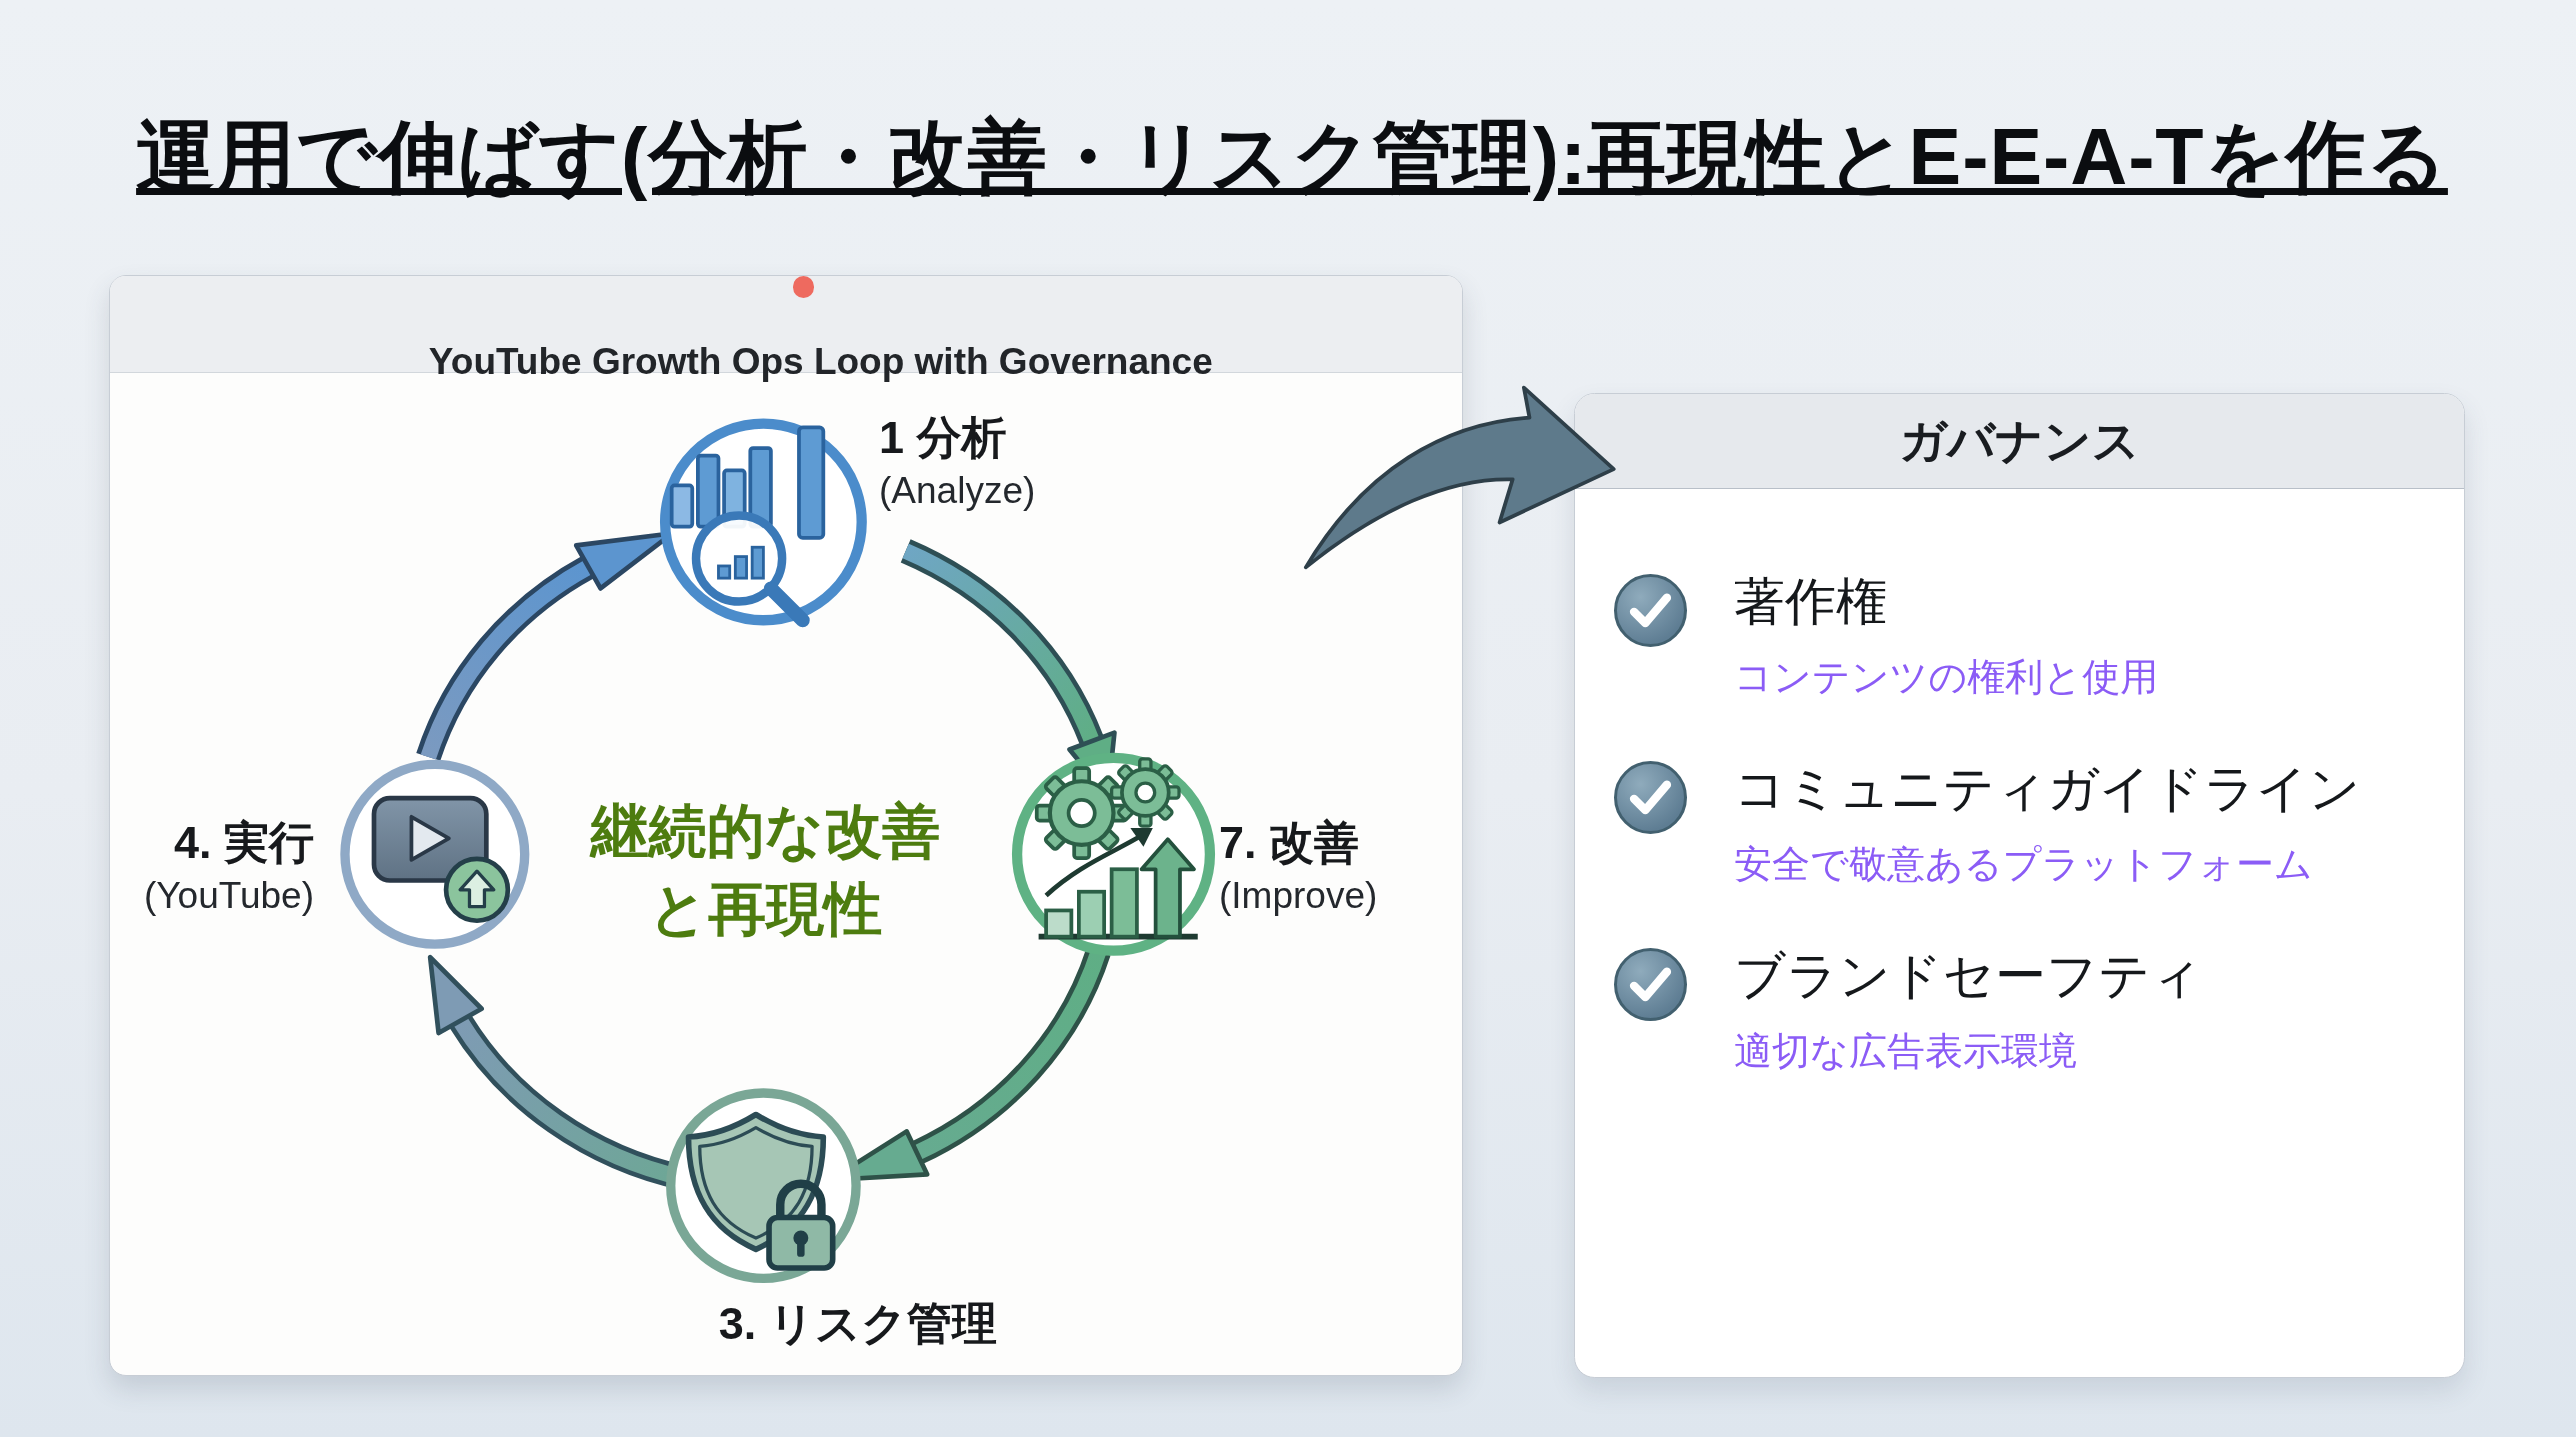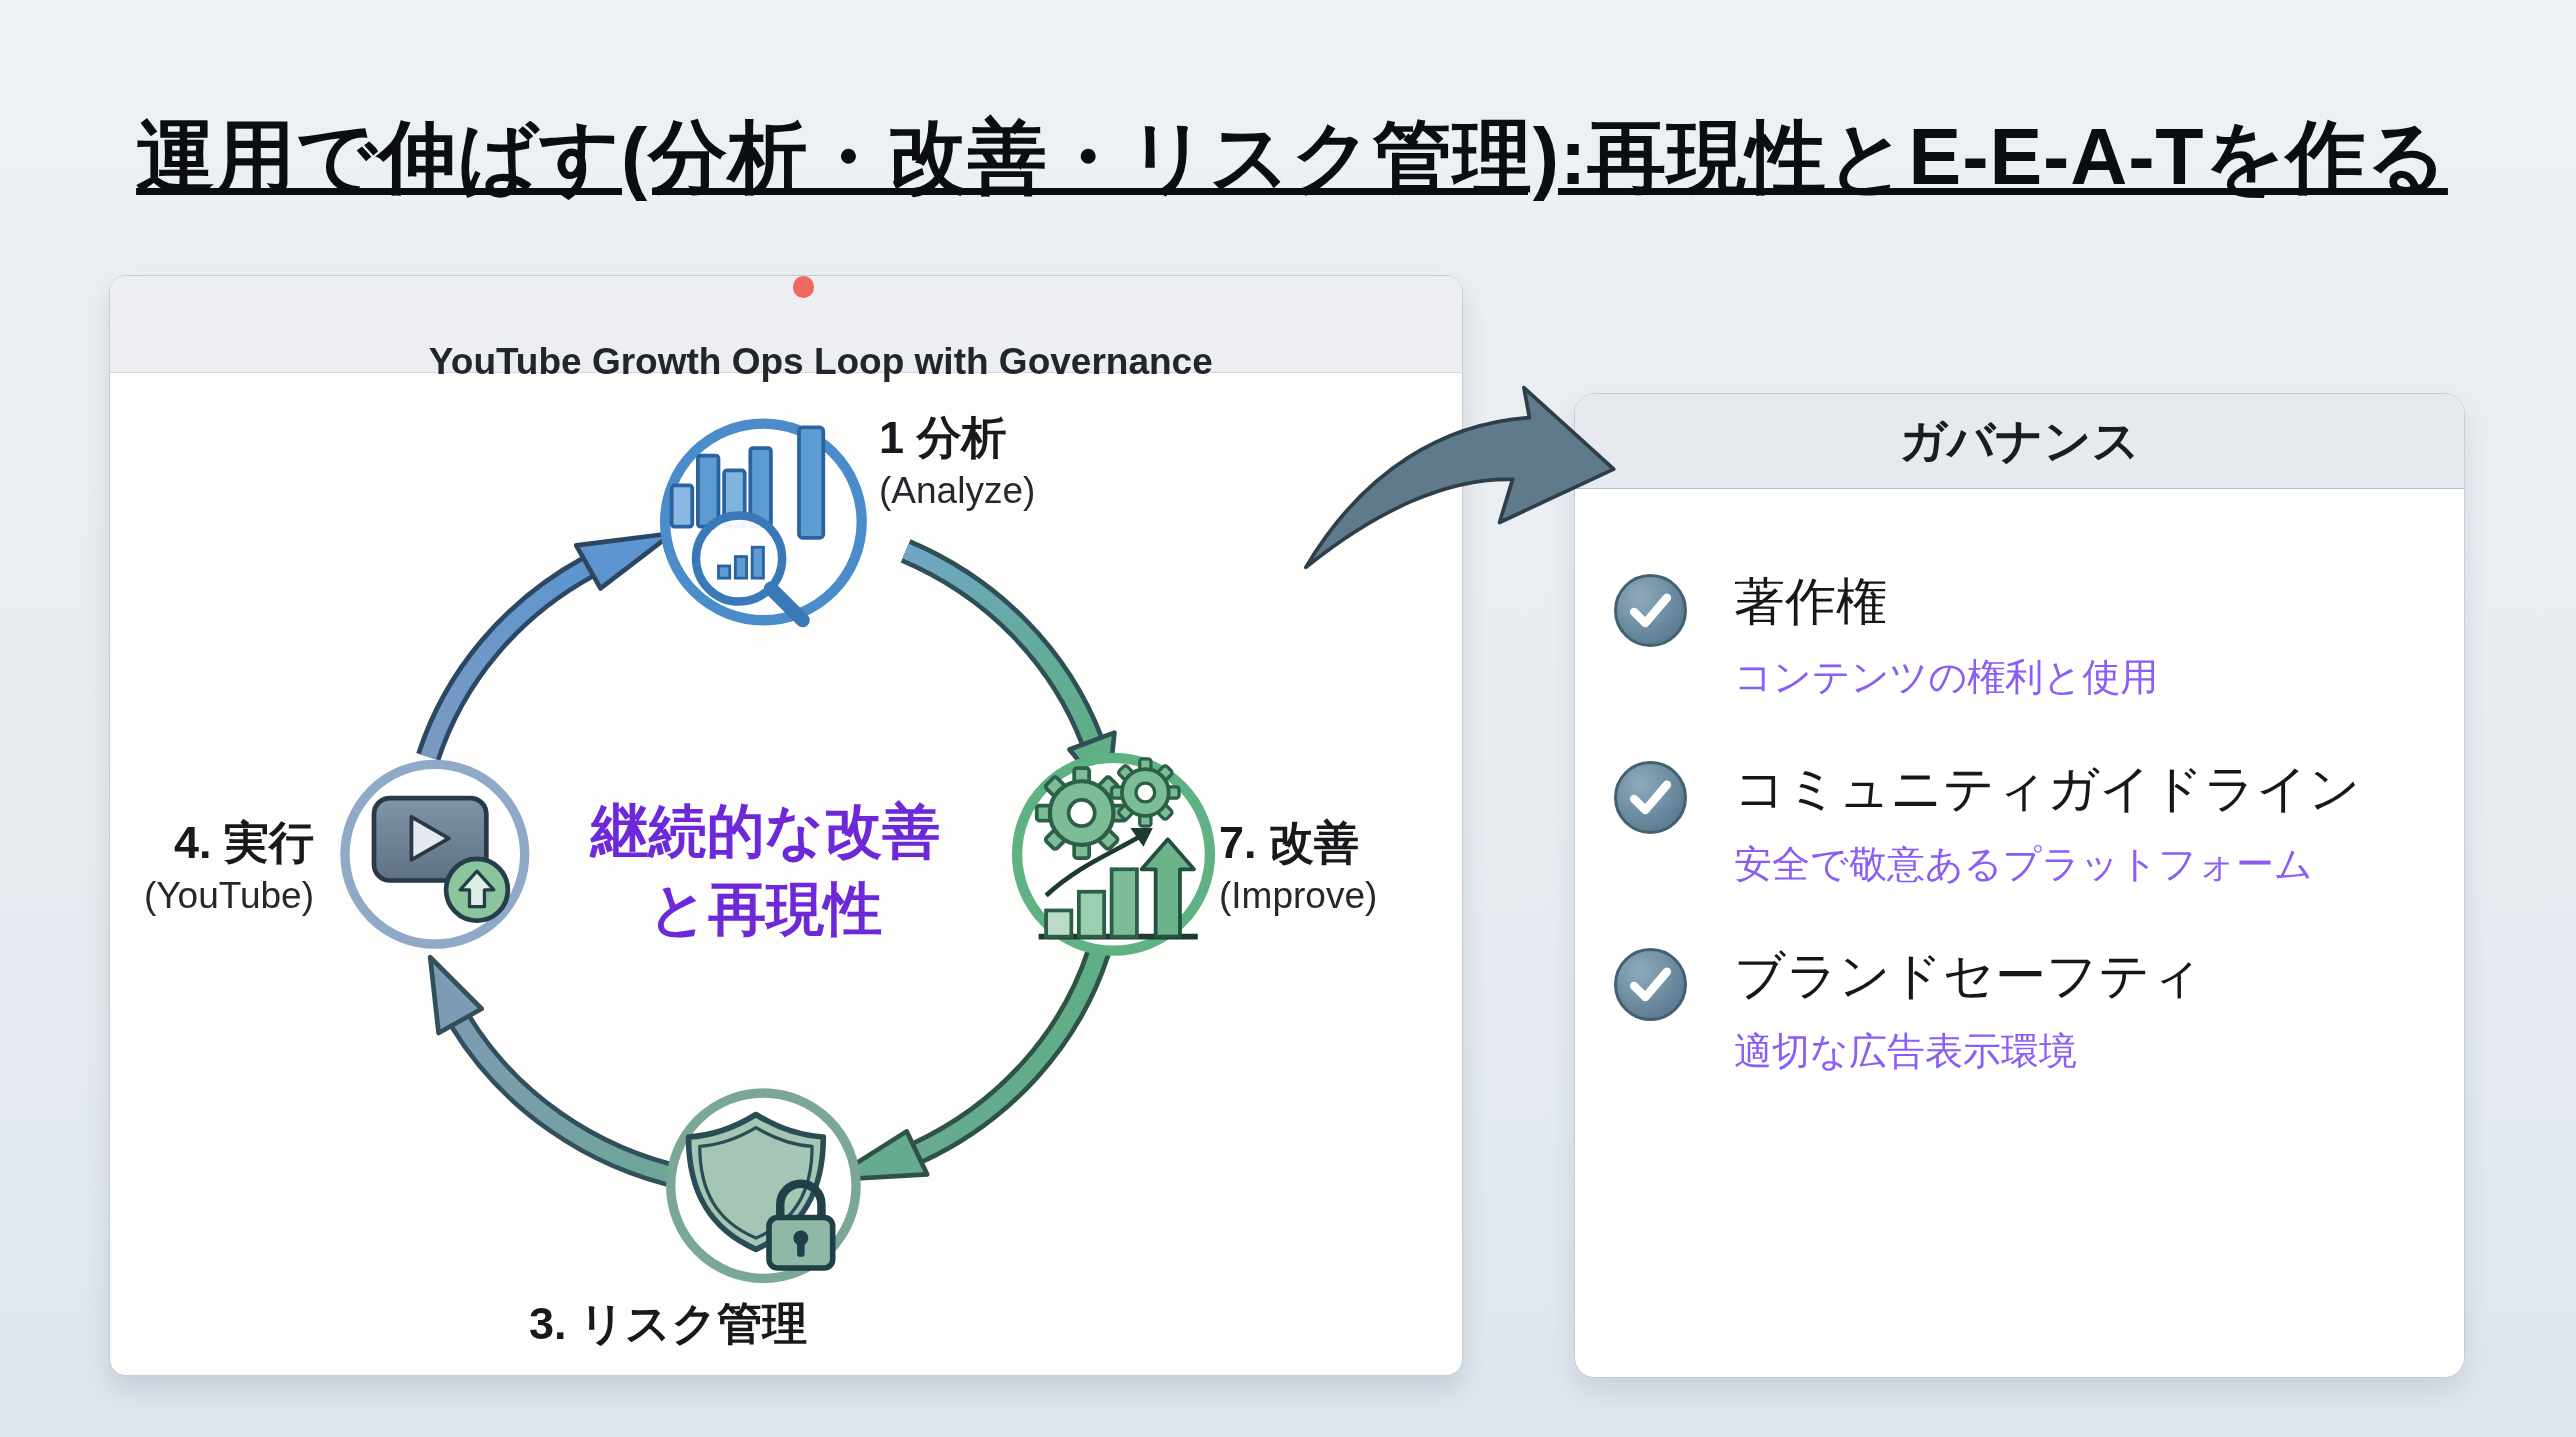--- a/index.html
+++ b/index.html
@@ -27,24 +27,24 @@
   .dot.red{background:#ee6a5f;}　.dot.yellow{background:#f5bf4e;}　.dot.green{background:#56c253;}
   .window-title{font-size:37px;font-weight:bold;color:#222529;margin-left:20.6px;white-space:nowrap;}
   .canvas{position:absolute;left:0;top:99px;width:1348px;height:996px;}
   .canvas svg.loop{position:absolute;left:0;top:0;}
   .node-label{position:absolute;line-height:1.05;}
   .node-label .big{font-size:45px;font-weight:bold;color:#17191c;white-space:nowrap;}
   .node-label .sub{font-size:37px;color:#24282d;margin-top:11.2px;white-space:nowrap;}
   .lbl-analyze{left:769px;top:39px;}
   .lbl-improve{left:1109px;top:444px;}
   .lbl-execute{left:0;top:444px;width:204px;text-align:right;}
-  .lbl-risk{left:419px;top:925px;width:468px;text-align:left;}
+  .lbl-risk{left:419px;top:925px;width:468px;text-align:right;}
   .lbl-center{
     position:absolute;left:403px;top:417px;width:505px;text-align:center;
-    font-size:58px;font-weight:bold;line-height:1.34;color:#6d28d9;
+    font-size:58px;font-weight:bold;line-height:1.34;color:#4d7c0f;
   }
   
   .gov{
     position:absolute;left:1574px;top:393px;width:891px;height:985px;
     background:#ffffff;border:1.9px solid #c7cdd5;border-radius:20.6px;
     box-shadow:0 13px 26px rgba(55,70,90,.13);box-sizing:border-box;
   }
   .gov-header{
     position:absolute;left:0;top:0;right:0;height:94px;
     background:#e6e9ed;border-bottom:1.9px solid #b8bfc8;border-radius:19px 19px 0 0;

